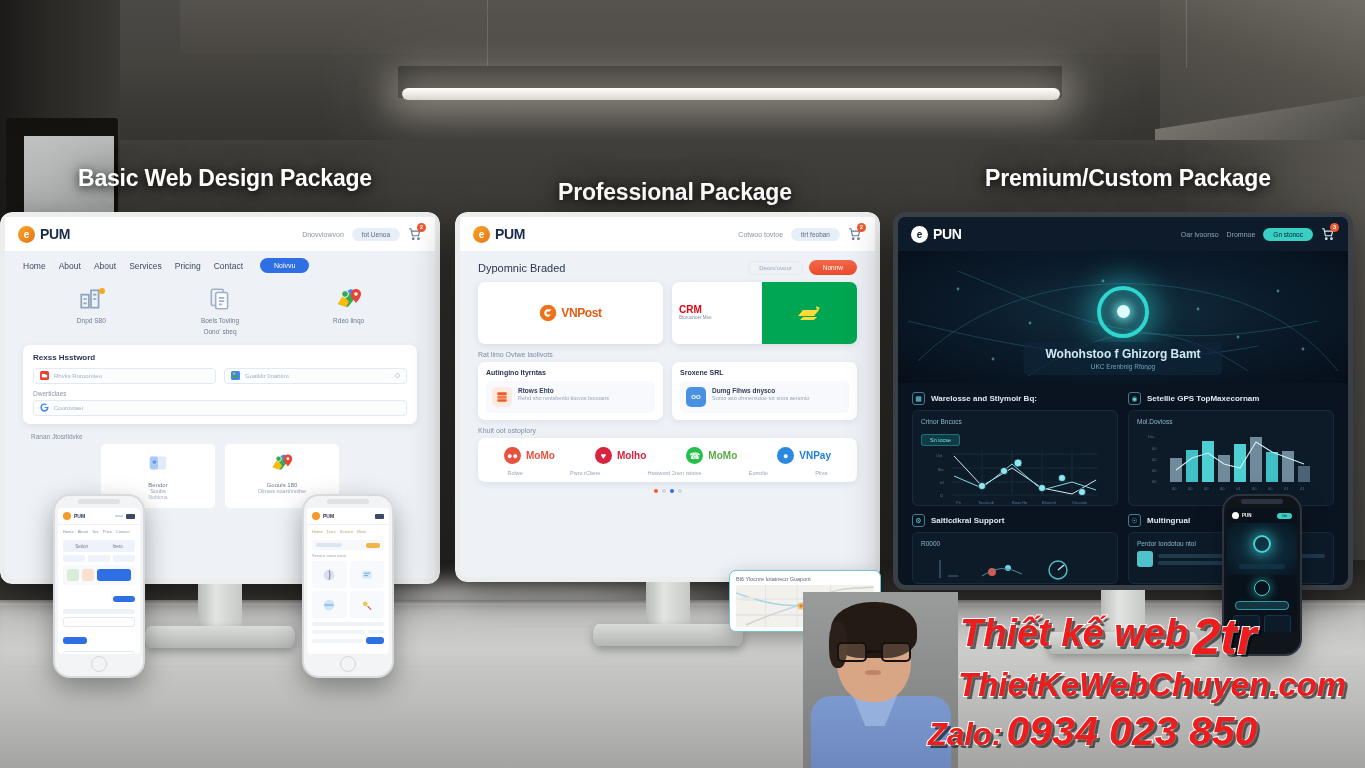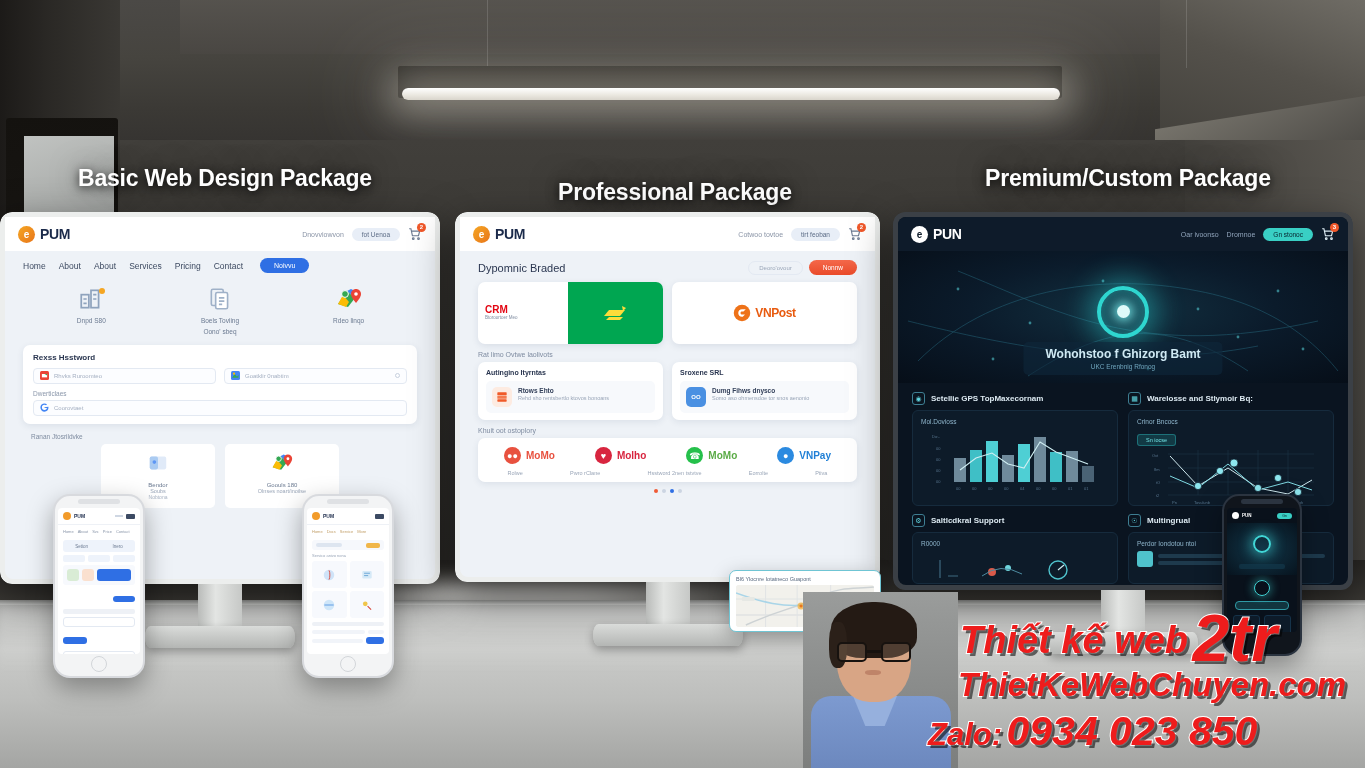--- a/index.html
+++ b/index.html
@@ -344,21 +344,21 @@
   .promo span {
     font-family:"Liberation Sans", sans-serif;
     font-weight:700; font-style:italic; color:#ee1c1c;
     -webkit-text-stroke:2px #ffffff;
     paint-order:stroke fill;
     text-shadow:3px 3px 0 rgba(0,0,0,.55);
     white-space:nowrap; display:inline-block;
   }
   #promo1 { left:960px; top:612px; }
   #promo1 .l1 { font-size:38px; }
-  #promo1 .big { font-size:66px; line-height:.8; vertical-align:-8px; }
+  #promo1 .big { font-size:50px; line-height:.8; vertical-align:-8px; }
   #promo2 { left:958px; top:666px; }
   #promo2 span { font-size:33px; }
   #promo3 { left:919px; top:708px;margin-left:9px; }
   #promo3 .z { font-size:31px; }
   #promo3 .num { font-size:41px; }
 </style>
 </head>
 <body>
 
 <div id="scene">
@@ -650,40 +650,40 @@
       </div>
 
       <div style="display:flex;align-items:center;padding:9px 18px 7px">
         <div style="font-size:11px;font-weight:400;color:#2a3650">Dypomnic Braded</div>
         <div style="flex:1"></div>
         <div style="font-size:6px;color:#9aa6b8;border:1px solid #e3e9f2;border-radius:9px;padding:3px 10px">Deoro'ovour</div>
         <div style="font-size:6.5px;color:#fff;background:linear-gradient(180deg,#f4684a,#ea4b2a);border-radius:9px;padding:4px 14px;margin-left:6px">Nonnw</div>
       </div>
 
       <div class="brand-grid">
-        <div class="brand-card" style="flex-direction:row;padding:0;align-items:stretch">
-          <div style="flex:.85;display:flex;flex-direction:column;justify-content:center;padding-left:7px">
-            <div style="font-size:10px;font-weight:800;color:#e30613">CRM</div>
-            <div style="font-size:4.5px;color:#7f8ca0;line-height:1.4">Btoroortoer Meo</div>
-          </div>
-          <div style="flex:1;background:#00a651;display:flex;align-items:center;justify-content:center">
-            <svg width="30" height="26" viewBox="0 0 30 26">
-                <path d="M4 16h16l5-6H9z" fill="#fddc3a"></path>
-                <path d="M6 20h14l3-3H9z" fill="#fddc3a"></path>
-                <path d="M22 6l4 2-3 3z" fill="#fddc3a"></path>
-              </svg>
-          </div>
-        </div>
         <div class="brand-card">
           <div style="display:flex;align-items:center;gap:4px">
             <svg width="18" height="18" viewBox="0 0 24 24">
                 <circle cx="12" cy="12" r="11" fill="#ee7219"></circle>
                 <path d="M7 12c0-3 2-5 5-5h5l-3 3h-2c-1.3 0-2 .9-2 2s.7 2 2 2h4l-3 3h-1c-3 0-5-2-5-5z" fill="#fff"></path>
               </svg>
             <span style="font-size:12px;font-weight:800;color:#e85b10;letter-spacing:-.4px">VNPost</span>
+          </div>
+        </div>
+        <div class="brand-card" style="flex-direction:row;padding:0;align-items:stretch">
+          <div style="flex:.85;display:flex;flex-direction:column;justify-content:center;padding-left:7px">
+            <div style="font-size:10px;font-weight:800;color:#e30613">CRM</div>
+            <div style="font-size:4.5px;color:#7f8ca0;line-height:1.4">Btoroortoer Meo</div>
+          </div>
+          <div style="flex:1;background:#00a651;display:flex;align-items:center;justify-content:center">
+            <svg width="30" height="26" viewBox="0 0 30 26">
+                <path d="M4 16h16l5-6H9z" fill="#fddc3a"></path>
+                <path d="M6 20h14l3-3H9z" fill="#fddc3a"></path>
+                <path d="M22 6l4 2-3 3z" fill="#fddc3a"></path>
+              </svg>
           </div>
         </div>
       </div>
 
       <div class="sec-label">Rat limo Ovtwe laolivots</div>
 
       <div class="two-col">
         <div class="mini-card">
           <div class="mini-title">Autingino Ityrntas</div>
           <div style="background:#f7f9fc;border-radius:5px;padding:6px">
@@ -803,62 +803,20 @@
           </g>
         </svg>
         <div class="hero-core"></div>
         <div class="hero-caption">
           <div class="hero-h">Wohohstoo f Ghizorg Bamt</div>
           <div class="hero-s">UKC Erenbnig Rfonog</div>
         </div>
       </div>
 
       <div class="feat-dark-grid">
-        <div class="feat-dark">
-          <div class="feat-dark-head">
-            <div class="feat-dark-ico">◉</div>
-            <div class="feat-dark-t">Setellie GPS TopMaxecornam</div>
-          </div>
-          <div class="chart-box">
-            <div class="chart-t">Mol.Dovioss</div>
-            <svg width="100%" height="66" viewBox="0 0 170 66" style="display:block">
-              <g fill="#56748c" font-size="4" font-family="Liberation Sans, sans-serif">
-                <text x="2" y="10">Do:-</text>
-                  <text x="6" y="22">00</text>
-                  <text x="6" y="33">00</text>
-                <text x="6" y="44">00</text>
-                  <text x="6" y="55">00</text>
-              </g>
-              <g>
-                <rect x="24" y="30" width="12" height="24" fill="#6f8a9b"></rect>
-                <rect x="40" y="22" width="12" height="32" fill="#3fbfc6"></rect>
-                <rect x="56" y="13" width="12" height="41" fill="#4ecfd4"></rect>
-                <rect x="72" y="27" width="12" height="27" fill="#6f8a9b"></rect>
-                <rect x="88" y="16" width="12" height="38" fill="#4ecfd4"></rect>
-                <rect x="104" y="9" width="12" height="45" fill="#6f8a9b"></rect>
-                <rect x="120" y="24" width="12" height="30" fill="#3fbfc6"></rect>
-                <rect x="136" y="23" width="12" height="31" fill="#6f8a9b"></rect>
-                <rect x="152" y="38" width="12" height="16" fill="#4a6375"></rect>
-              </g>
-              <polyline points="30,42 46,30 62,25 78,36 94,40 110,14 126,24 142,30 158,36" fill="none" stroke="#cfeef2" stroke-width="1.1"></polyline>
-              <g fill="#56748c" font-size="4" font-family="Liberation Sans, sans-serif">
-                <text x="26" y="62">00</text>
-                  <text x="42" y="62">00</text>
-                  <text x="58" y="62">00</text>
-                <text x="74" y="62">00</text>
-                  <text x="90" y="62">04</text>
-                  <text x="106" y="62">00</text>
-                <text x="122" y="62">00</text>
-                  <text x="138" y="62">01</text>
-                  <text x="154" y="62">01</text>
-              </g>
-            </svg>
-          </div>
-        </div>
-
         <div class="feat-dark">
           <div class="feat-dark-head">
             <div class="feat-dark-ico">▦</div>
             <div class="feat-dark-t">Warelosse and Stlymoir Bq:</div>
           </div>
           <div class="chart-box">
             <div class="chart-t">Crinor Bncocs</div>
             <div class="chip">Sn iocse</div>
             <svg width="100%" height="58" viewBox="0 0 170 58" style="display:block">
               <g stroke="#1d3547" stroke-width=".6">
@@ -888,20 +846,62 @@
                   <text x="10" y="49">t2</text>
                 <text x="26" y="56">Pn</text>
                   <text x="48" y="56">Tovulunb</text>
                   <text x="82" y="56">Boox.Ho</text>
                 <text x="112" y="56">Bfuorelt</text>
                   <text x="142" y="56">Onuatoh</text>
               </g>
             </svg>
           </div>
         </div>
+
+        <div class="feat-dark">
+          <div class="feat-dark-head">
+            <div class="feat-dark-ico">◉</div>
+            <div class="feat-dark-t">Setellie GPS TopMaxecornam</div>
+          </div>
+          <div class="chart-box">
+            <div class="chart-t">Mol.Dovioss</div>
+            <svg width="100%" height="66" viewBox="0 0 170 66" style="display:block">
+              <g fill="#56748c" font-size="4" font-family="Liberation Sans, sans-serif">
+                <text x="2" y="10">Do:-</text>
+                  <text x="6" y="22">00</text>
+                  <text x="6" y="33">00</text>
+                <text x="6" y="44">00</text>
+                  <text x="6" y="55">00</text>
+              </g>
+              <g>
+                <rect x="24" y="30" width="12" height="24" fill="#6f8a9b"></rect>
+                <rect x="40" y="22" width="12" height="32" fill="#3fbfc6"></rect>
+                <rect x="56" y="13" width="12" height="41" fill="#4ecfd4"></rect>
+                <rect x="72" y="27" width="12" height="27" fill="#6f8a9b"></rect>
+                <rect x="88" y="16" width="12" height="38" fill="#4ecfd4"></rect>
+                <rect x="104" y="9" width="12" height="45" fill="#6f8a9b"></rect>
+                <rect x="120" y="24" width="12" height="30" fill="#3fbfc6"></rect>
+                <rect x="136" y="23" width="12" height="31" fill="#6f8a9b"></rect>
+                <rect x="152" y="38" width="12" height="16" fill="#4a6375"></rect>
+              </g>
+              <polyline points="30,42 46,30 62,25 78,36 94,40 110,14 126,24 142,30 158,36" fill="none" stroke="#cfeef2" stroke-width="1.1"></polyline>
+              <g fill="#56748c" font-size="4" font-family="Liberation Sans, sans-serif">
+                <text x="26" y="62">00</text>
+                  <text x="42" y="62">00</text>
+                  <text x="58" y="62">00</text>
+                <text x="74" y="62">00</text>
+                  <text x="90" y="62">04</text>
+                  <text x="106" y="62">00</text>
+                <text x="122" y="62">00</text>
+                  <text x="138" y="62">01</text>
+                  <text x="154" y="62">01</text>
+              </g>
+            </svg>
+          </div>
+        </div>
       </div>
 
       <div class="feat-dark-grid" style="padding-top:8px">
         <div class="feat-dark">
           <div class="feat-dark-head">
             <div class="feat-dark-ico">⚙</div>
             <div class="feat-dark-t">Saltlcdkral Support</div>
           </div>
           <div class="chart-box" style="height:52px">
             <div class="chart-t">R0000</div>

